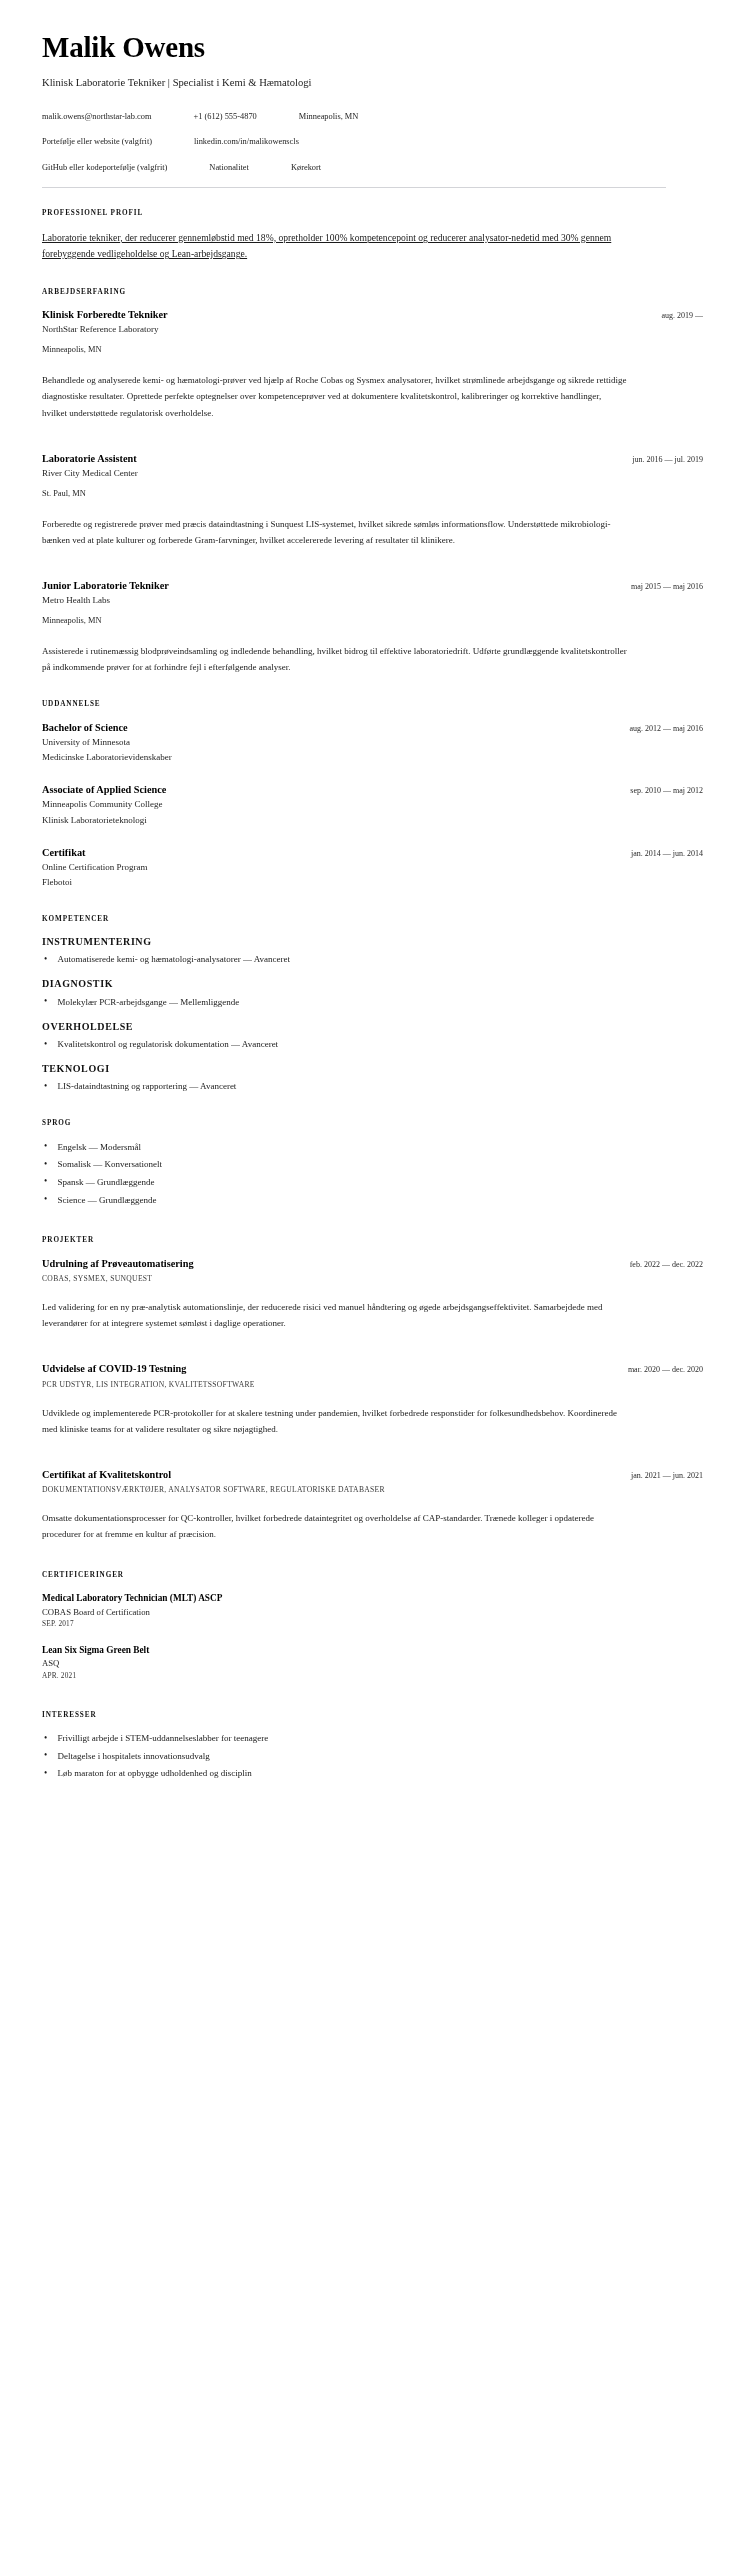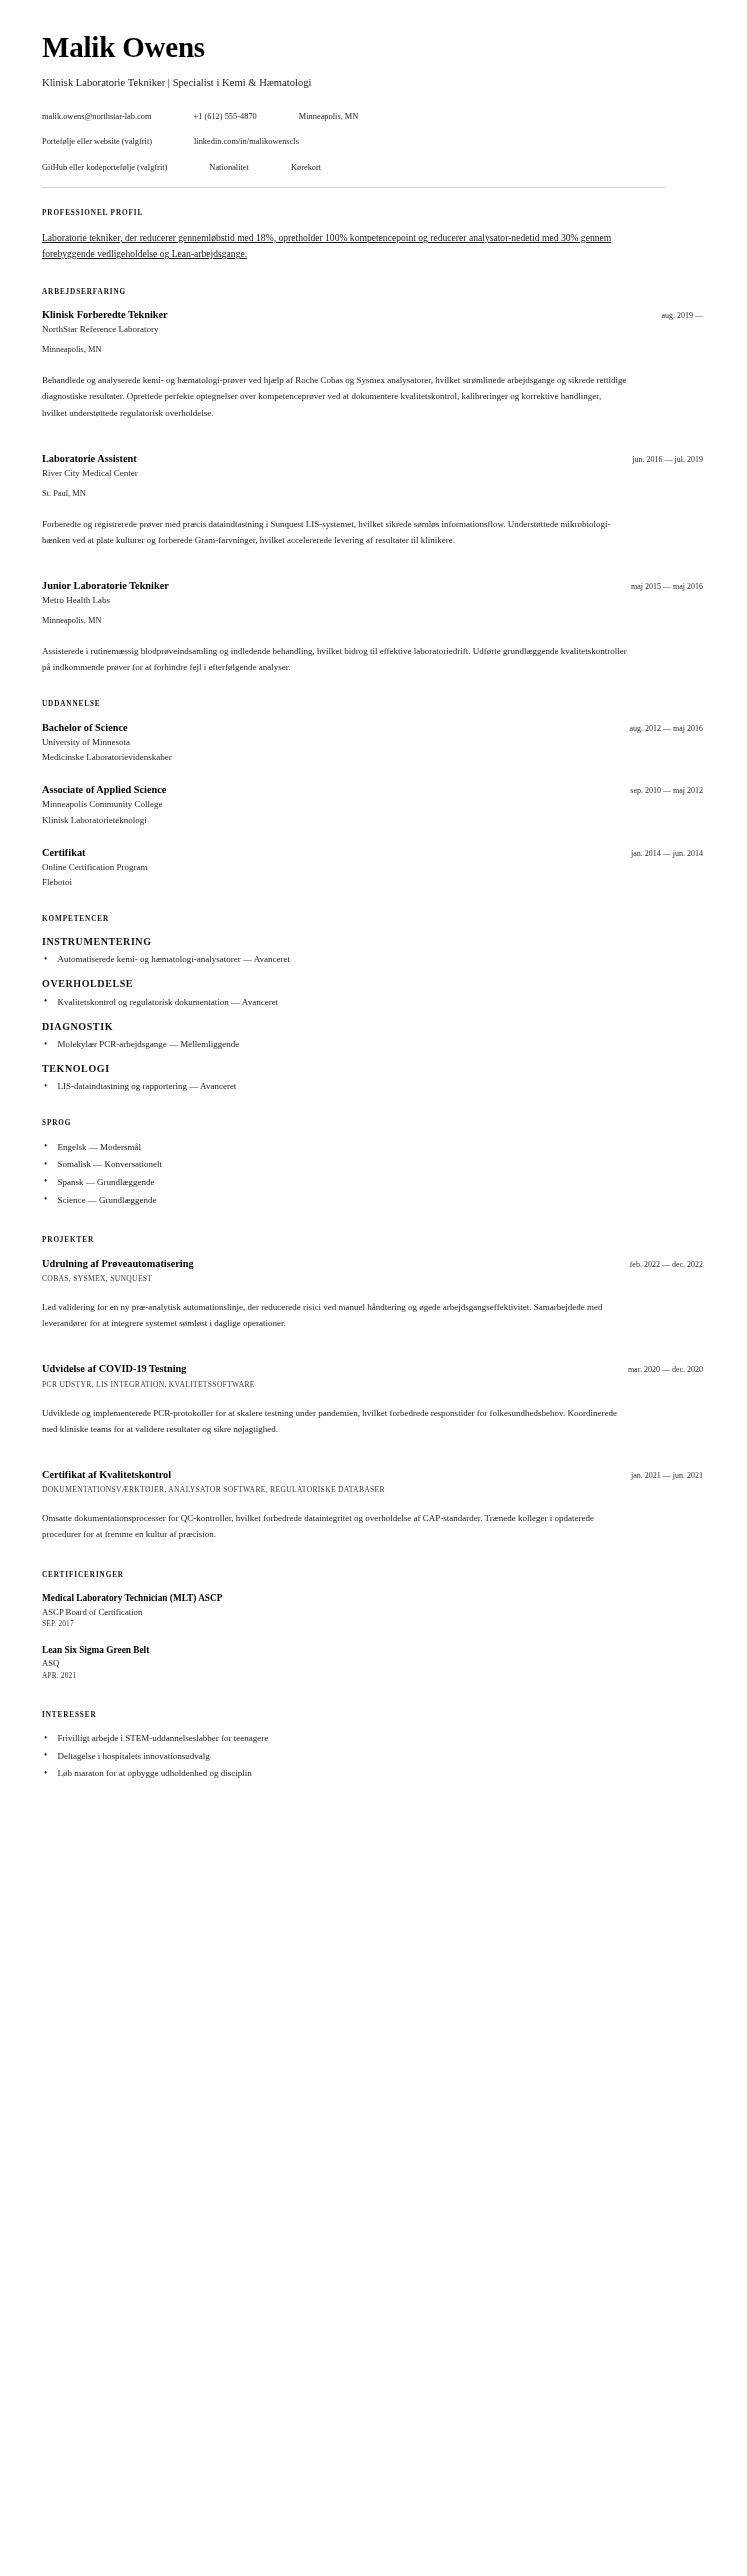--- a/index.html
+++ b/index.html
@@ -296,30 +296,30 @@
     <h2 class="section-title">KOMPETENCER</h2>
 
     <div class="skill-group">
       <h3 class="skill-cat">INSTRUMENTERING</h3>
       <ul class="bullets">
         <li>Automatiserede kemi- og hæmatologi-analysatorer — Avanceret</li>
       </ul>
     </div>
 
     <div class="skill-group">
+      <h3 class="skill-cat">DIAGNOSTIK</h3>
+      <ul class="bullets">
+        <li>Molekylær PCR-arbejdsgange — Mellemliggende</li>
+      </ul>
+    </div>
+
+    <div class="skill-group">
       <h3 class="skill-cat">OVERHOLDELSE</h3>
       <ul class="bullets">
         <li>Kvalitetskontrol og regulatorisk dokumentation — Avanceret</li>
-      </ul>
-    </div>
-
-    <div class="skill-group">
-      <h3 class="skill-cat">DIAGNOSTIK</h3>
-      <ul class="bullets">
-        <li>Molekylær PCR-arbejdsgange — Mellemliggende</li>
       </ul>
     </div>
 
     <div class="skill-group">
       <h3 class="skill-cat">TEKNOLOGI</h3>
       <ul class="bullets">
         <li>LIS-dataindtastning og rapportering — Avanceret</li>
       </ul>
     </div>
   </section>
@@ -367,21 +367,21 @@
       <p class="entry-tags">DOKUMENTATIONSVÆRKTØJER, ANALYSATOR SOFTWARE, REGULATORISKE DATABASER</p>
       <p class="entry-body">Omsatte dokumentationsprocesser for QC-kontroller, hvilket forbedrede dataintegritet og overholdelse af CAP-standarder. Trænede kolleger i opdaterede procedurer for at fremme en kultur af præcision.</p>
     </div>
   </section>
 
   <section class="section sec-gap-xl">
     <h2 class="section-title">CERTIFICERINGER</h2>
 
     <div class="cert">
       <h3 class="cert-name">Medical Laboratory Technician (MLT) ASCP</h3>
-      <p class="cert-issuer">ASCP Board of Certification</p>
+      <p class="cert-issuer">COBAS Board of Certification</p>
       <p class="cert-date">SEP. 2017</p>
     </div>
 
     <div class="cert">
       <h3 class="cert-name">Lean Six Sigma Green Belt</h3>
       <p class="cert-issuer">ASQ</p>
       <p class="cert-date">APR. 2021</p>
     </div>
   </section>
 

